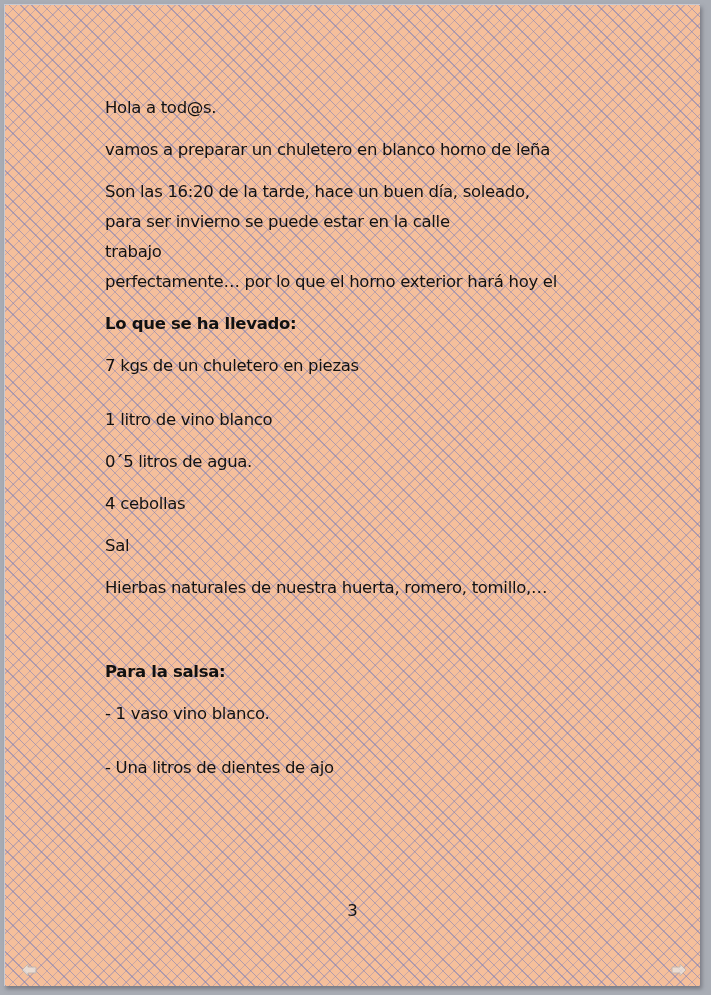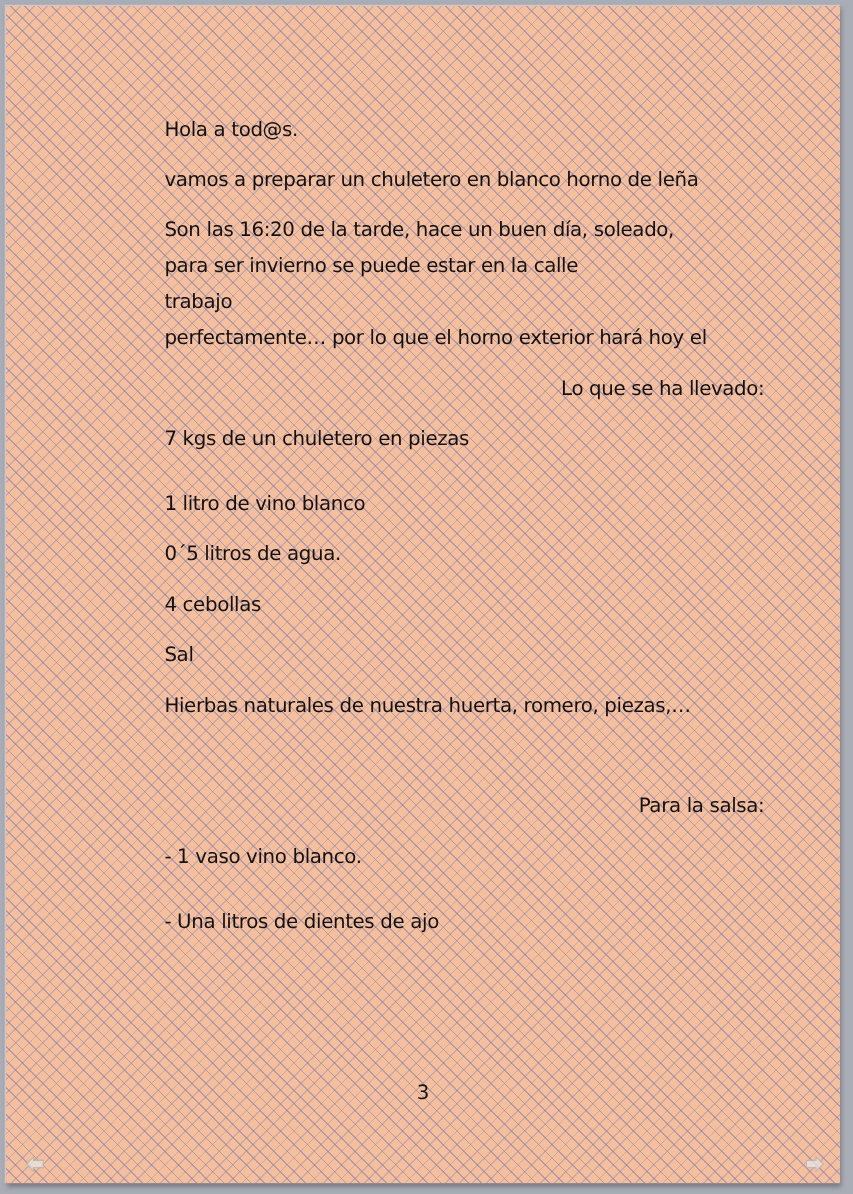--- a/index.html
+++ b/index.html
@@ -29,28 +29,27 @@
     box-shadow: 2px 3px 4px rgba(80,80,90,0.55);
   }
   .content {
     position: absolute;
     left: 100px;
     top: 88px;
     width: 500px;
     color: #111;
     font-size: 16.5px;
     letter-spacing: -0.3px;
-    margin-left: 32px;
   }
   .para {
     margin: 0;
     line-height: 30px;
   }
   .gap { height: 12px; }
-  .bold { font-weight: normal; text-align: right; }
+  .bold { font-weight: bold; }
   .page-number {
     position: absolute;
     top: 896px;
     left: 0;
     width: 695px;
     text-align: center;
     font-size: 16.5px;
     color: #111;
   }
   .nav-arrow {
@@ -83,21 +82,21 @@
     <div class="gap"></div>
     <div class="gap"></div>
     <p class="para">1 litro de vino blanco</p>
     <div class="gap"></div>
     <p class="para">0´5 litros de agua.</p>
     <div class="gap"></div>
     <p class="para">4 cebollas</p>
     <div class="gap"></div>
     <p class="para">Sal</p>
     <div class="gap"></div>
-    <p class="para">Hierbas naturales de nuestra huerta, romero, piezas,…</p>
+    <p class="para">Hierbas naturales de nuestra huerta, romero, tomillo,…</p>
     <div class="gap"></div>
     <p class="para">&nbsp;</p>
     <div class="gap"></div>
     <p class="para bold">Para la salsa:</p>
     <div class="gap"></div>
     <p class="para">- 1 vaso vino blanco.</p>
     <div class="gap"></div>
     <div class="gap"></div>
     <p class="para">- Una litros de dientes de ajo</p>
   </div>

